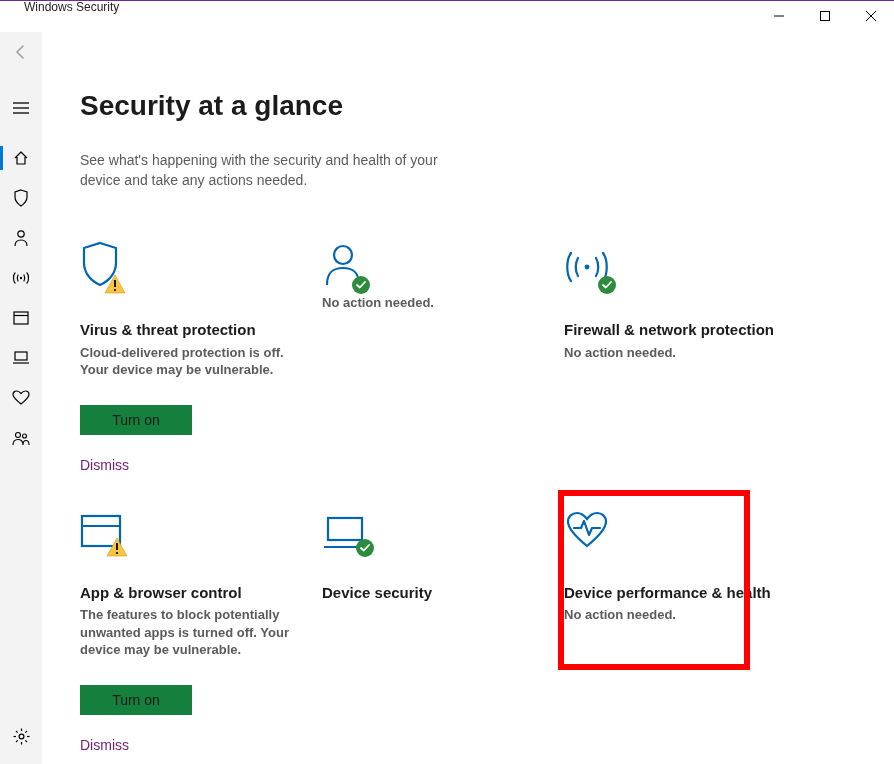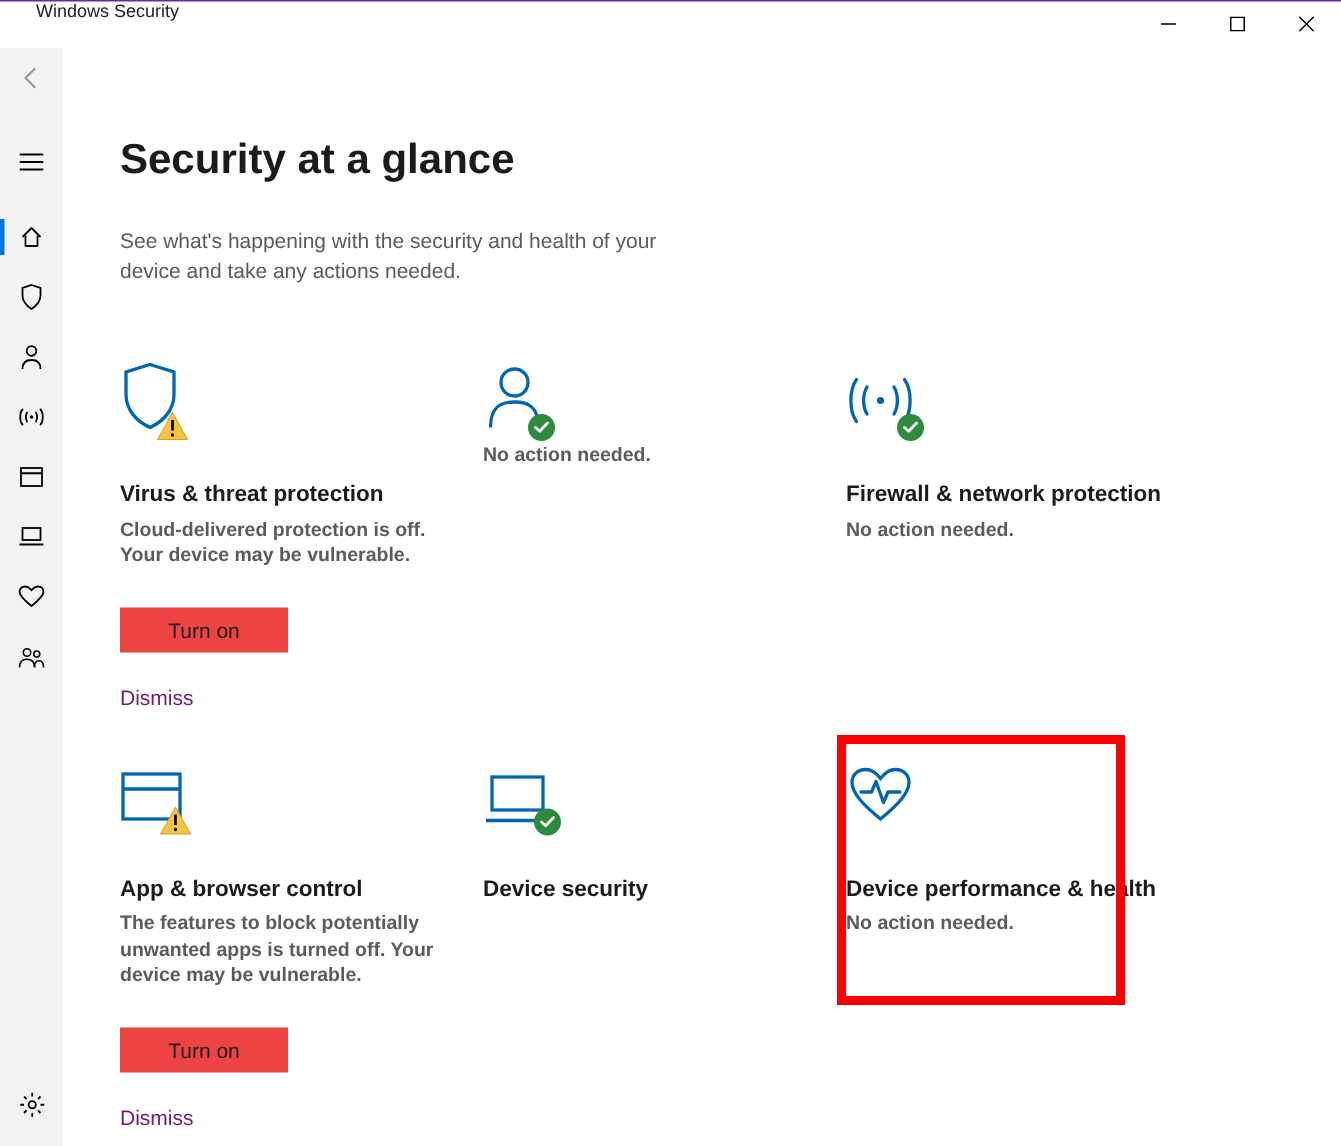--- a/index.html
+++ b/index.html
@@ -139,21 +139,21 @@
     margin-top: 4px;
     font-size: 13px;
     color: #5b5b5b;
     line-height: 1.35;
     font-weight: bold;
   }
   .tile-action {
     margin-top: 26px;
     width: 112px;
     height: 30px;
-    background: #ef4444;
+    background: #15803d;
     border: none;
     font-size: 14px;
     font-family: inherit;
     cursor: pointer;
     color: #1b1b1b;
   }
   .tile-link {
     margin-top: 22px;
     font-size: 14px;
     color: #701a75;

